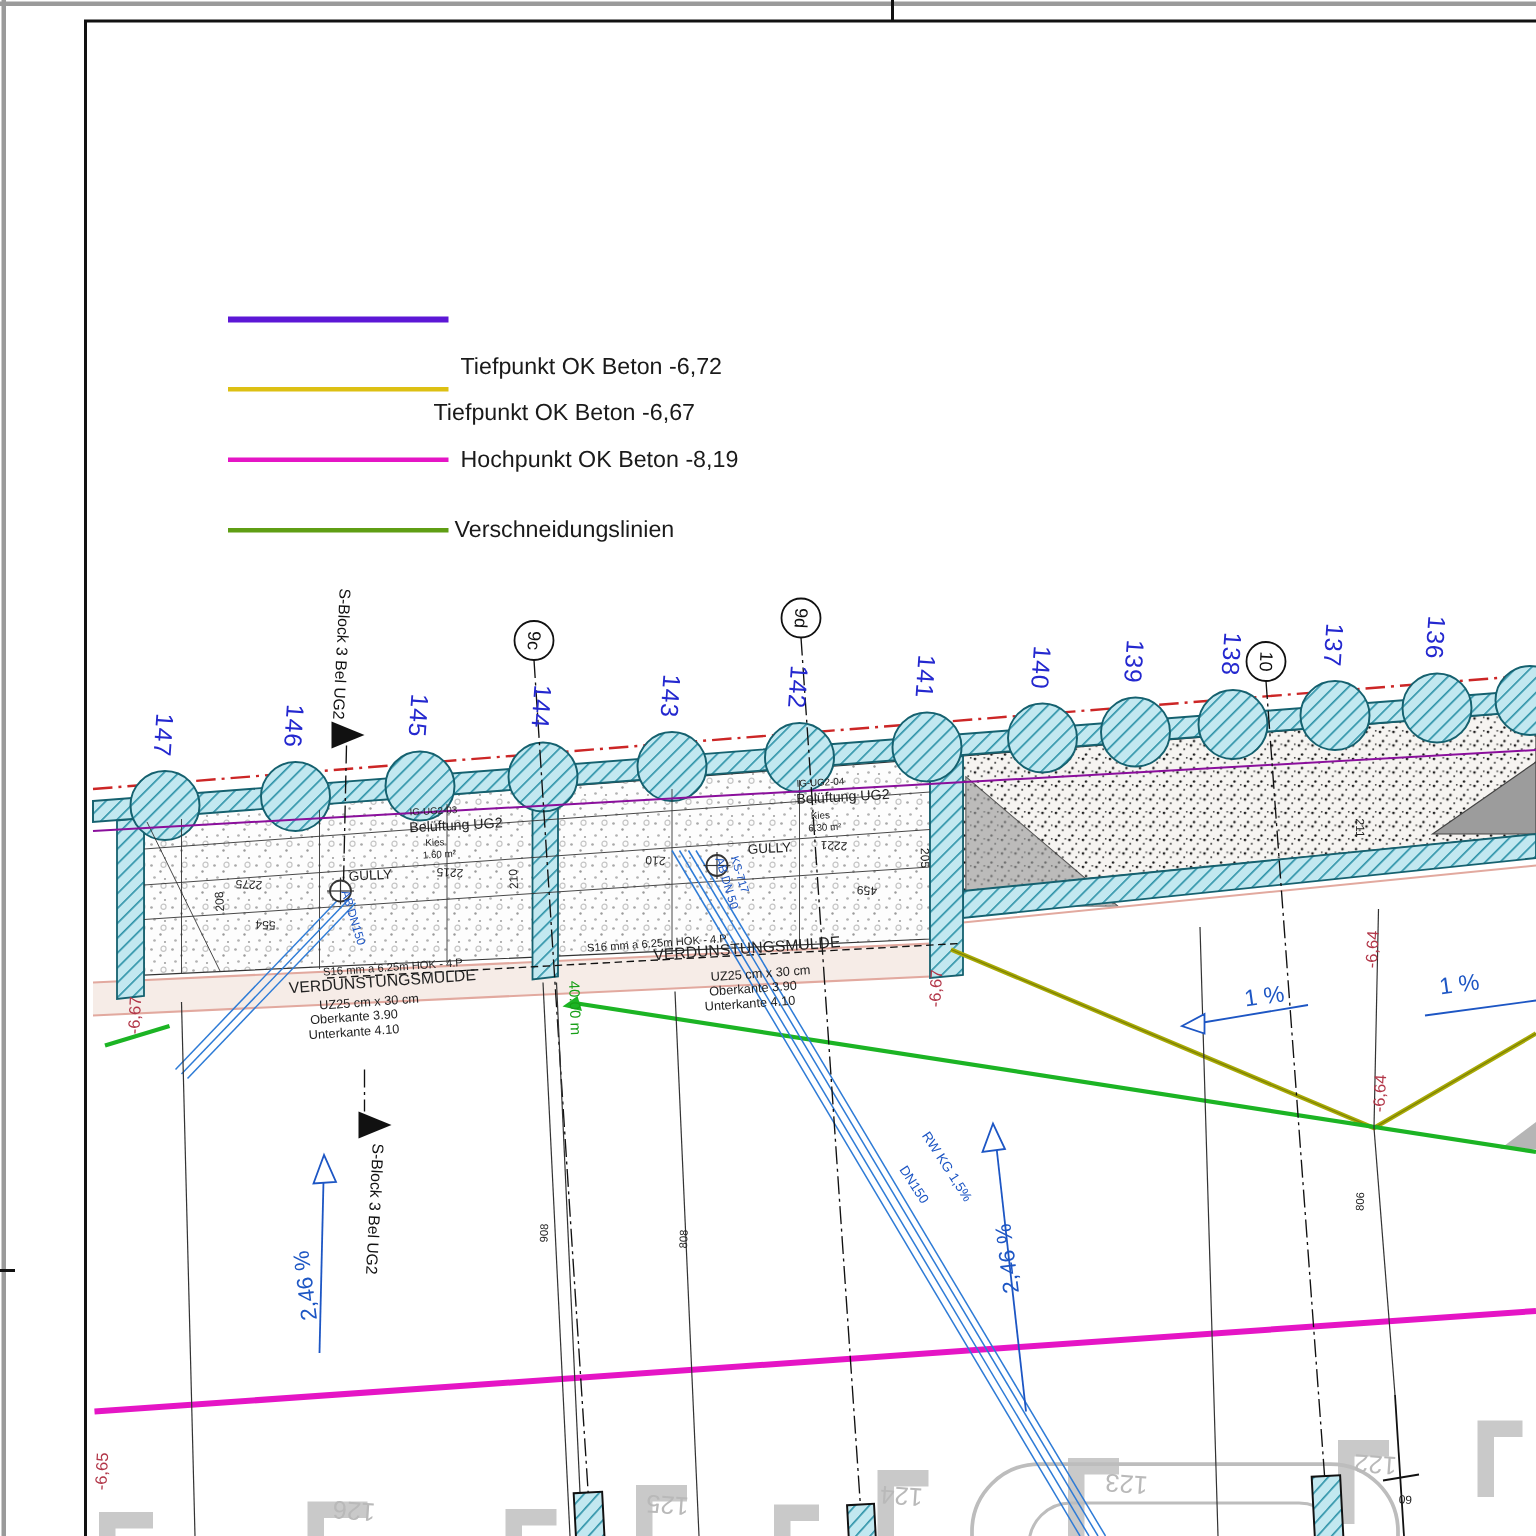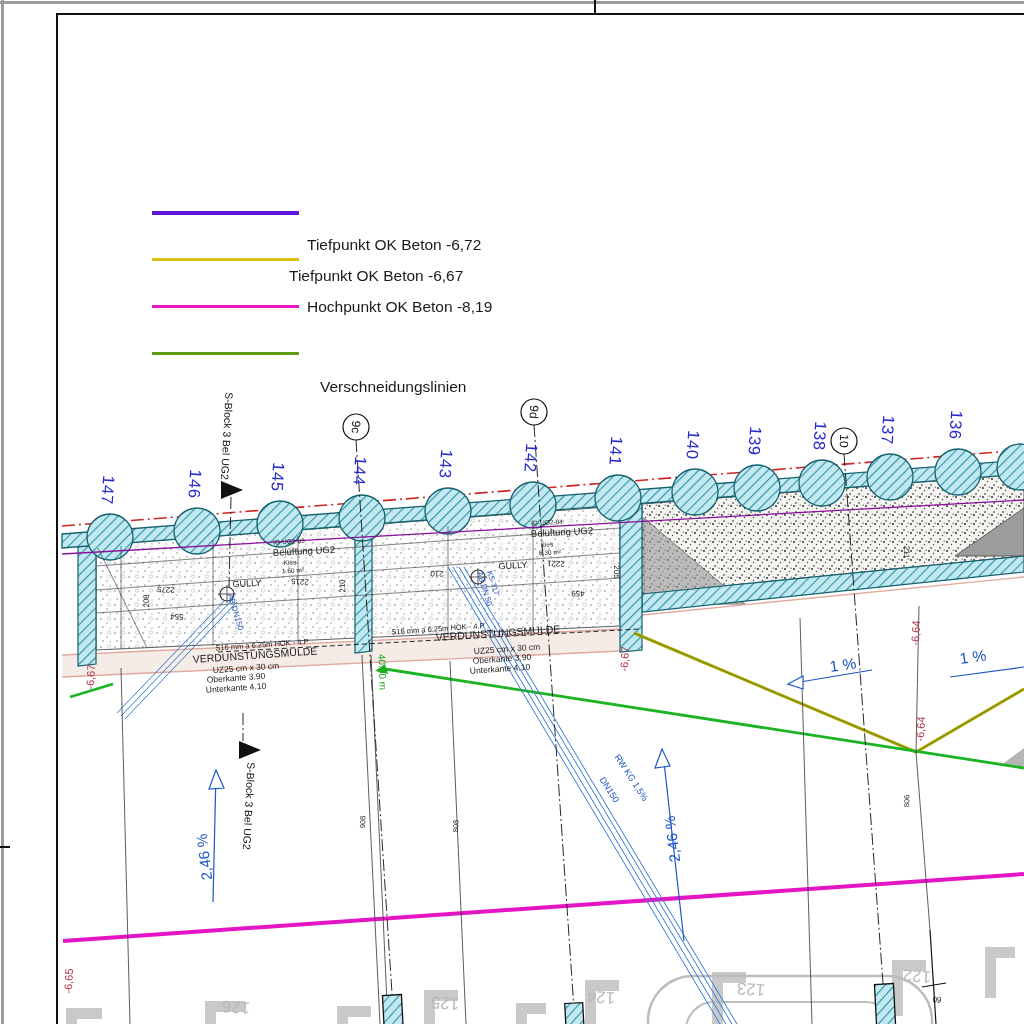--- a/index.html
+++ b/index.html
@@ -212,21 +212,21 @@
 </svg>
 
 <div>
   <div class="swatch" style="left:152px;top:211px;width:147px;background:#5c17d6;height:4px;"></div>
   <div class="t legend-label" style="left:307px;top:191px;margin-top:46px;">Tiefpunkt OK Beton -6,72</div>
   <div class="swatch" style="left:152px;top:258px;width:147px;background:#ddc013;"></div>
   <div class="t legend-label" style="left:289px;top:252px;margin-top:16px;">Tiefpunkt OK Beton -6,67</div>
   <div class="swatch" style="left:152px;top:305px;width:147px;background:#e515c5;"></div>
   <div class="t legend-label" style="left:307px;top:299px;">Hochpunkt OK Beton -8,19</div>
   <div class="swatch" style="left:152px;top:352px;width:147px;background:#5f9e14;"></div>
-  <div class="t legend-label" style="left:320px;top:346px;margin-top:33px;">Verschneidungslinien</div>
+  <div class="t legend-label" style="left:303px;top:346px;">Verschneidungslinien</div>
 </div>
 
 <div>
   <div class="t axis-num" style="left:108px;top:490px;transform:translate(-50%,-50%) rotate(94deg);">147</div>
   <div class="t axis-num" style="left:195px;top:484px;transform:translate(-50%,-50%) rotate(94deg);">146</div>
   <div class="t axis-num" style="left:278px;top:477px;transform:translate(-50%,-50%) rotate(94deg);">145</div>
   <div class="t axis-num" style="left:360px;top:471px;transform:translate(-50%,-50%) rotate(94deg);">144</div>
   <div class="t axis-num" style="left:446px;top:464px;transform:translate(-50%,-50%) rotate(94deg);">143</div>
   <div class="t axis-num" style="left:531px;top:458px;transform:translate(-50%,-50%) rotate(94deg);">142</div>
   <div class="t axis-num" style="left:616px;top:451px;transform:translate(-50%,-50%) rotate(94deg);">141</div>

